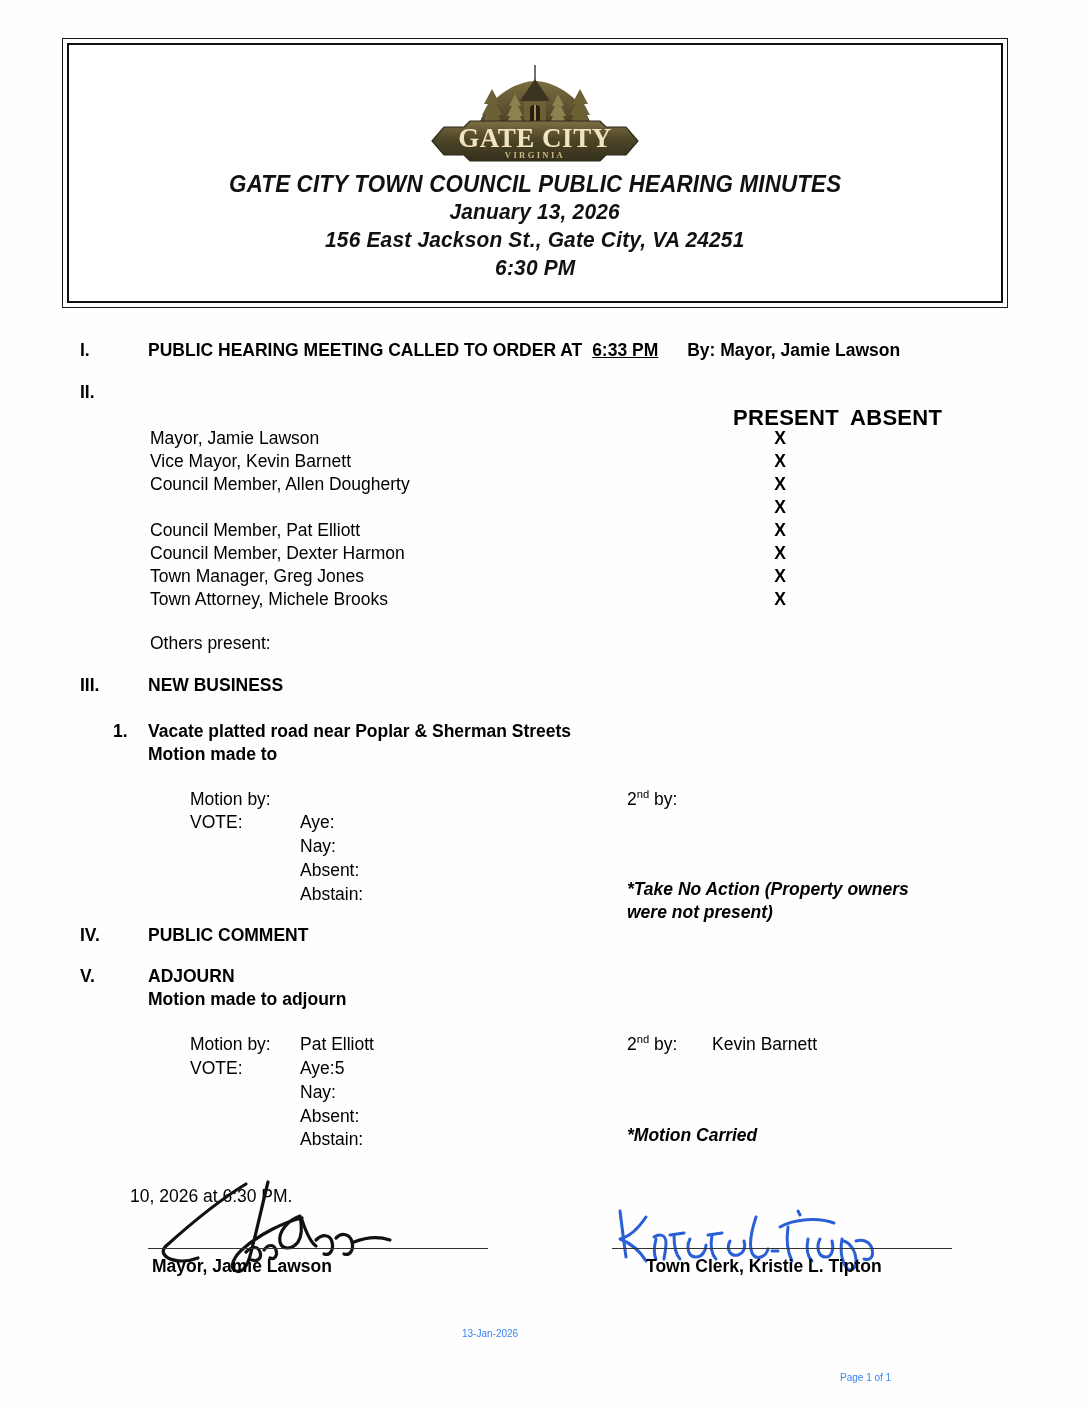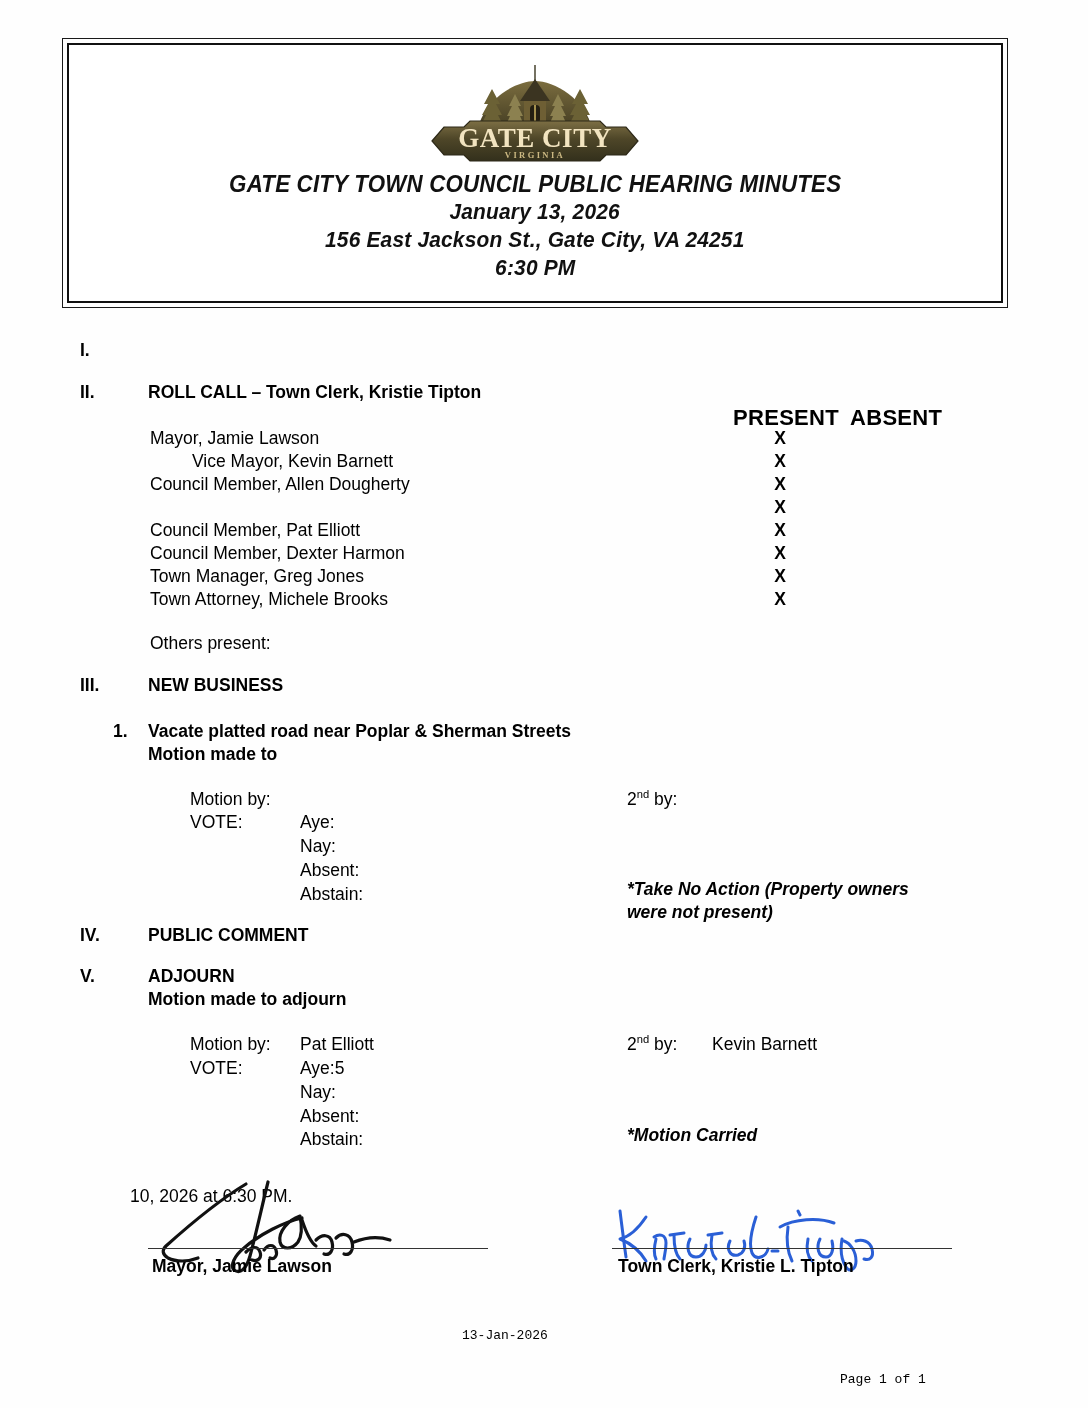--- a/index.html
+++ b/index.html
@@ -119,23 +119,23 @@
     font-size: 17.5px;
     font-weight: bold;
     white-space: nowrap;
   }
   .sig-ink { position: absolute; }
   .sig-ink svg { display: block; overflow: visible; }
 
   
   .footer {
     position: absolute;
-    font-family: Liberation Mono, monospace;
-    font-size: 13px;
-    color: #000000;
+    font-family: Liberation Sans, sans-serif;
+    font-size: 10px;
+    color: #3b82f6;
   }
 </style>
 </head>
 <body>
 
 <div class="page">
 
   <div class="header-box">
     <div class="header-box-inner">
 
@@ -181,31 +181,35 @@
       </div>
 
       <div class="hdr-line hdr-title">GATE CITY TOWN COUNCIL PUBLIC HEARING MINUTES</div>
       <div class="hdr-line hdr-date">January 13, 2026</div>
       <div class="hdr-line hdr-addr">156 East Jackson St., Gate City, VA 24251</div>
       <div class="hdr-line hdr-time">6:30 PM</div>
     </div>
   </div>
 
   <div class="numeral" style="left:80px; top:340px;">I.</div>
+  <div class="sec-head" style="left:148px; top:340px;">
+    <span>PUBLIC HEARING MEETING CALLED TO ORDER AT</span>
+    <span class="bold uline" style="margin-left:5px;">6:33 PM</span>
+    <span style="margin-left:24px;">By: Mayor, Jamie Lawson</span>
+  </div>
 
   <div class="numeral" style="left:80px; top:382px;">II.</div>
-  <div class="sec-head" style="left:148px; top:382px;">ROLL CALL – Town Clerk, Kristie Tipton</div>
 
   <div class="col-head" style="left:733px; top:405px;">PRESENT</div>
   <div class="col-head" style="left:850px; top:405px;">ABSENT</div>
 
   <div class="roll-name" style="left:150px; top:428px;">Mayor, Jamie Lawson</div>
   <div class="roll-x" style="left:770px; top:428px;">X</div>
 
-  <div class="roll-name" style="left:150px; top:451px;margin-left:42px;">Vice Mayor, Kevin Barnett</div>
+  <div class="roll-name" style="left:150px; top:451px;">Vice Mayor, Kevin Barnett</div>
   <div class="roll-x" style="left:770px; top:451px;">X</div>
 
   <div class="roll-name" style="left:150px; top:474px;">Council Member, Allen Dougherty</div>
   <div class="roll-x" style="left:770px; top:474px;">X</div>
 
   <div class="roll-x" style="left:770px; top:497px;">X</div>
 
   <div class="roll-name" style="left:150px; top:520px;">Council Member, Pat Elliott</div>
   <div class="roll-x" style="left:770px; top:520px;">X</div>
 
@@ -311,18 +315,18 @@
         <path d="M168 22 C 182 14, 206 12, 222 18"></path>
         <path d="M196 34 C 194 44, 196 52, 200 56"></path>
         <path d="M208 34 C 204 42, 206 52, 214 52 C 220 52, 222 44, 220 36"></path>
         <path d="M230 34 C 228 46, 230 56, 234 62 C 238 68, 244 64, 244 56 C 244 46, 238 38, 232 36"></path>
         <path d="M244 36 C 250 34, 258 36, 260 44 C 262 52, 258 56, 252 54"></path>
         <path d="M186 6 L 188 10"></path>
       </g>
     </svg>
   </div>
   <div class="sig-line" style="left:612px; top:1248px; width:340px;"></div>
-  <div class="sig-label" style="left:618px; top:1256px;">Town Clerk, Kristie L. Tipton</div>
+  <div class="sig-label" style="left:646px; top:1256px;">Town Clerk, Kristie L. Tipton</div>
 
   <div class="footer" style="left:462px; top:1328px;">13-Jan-2026</div>
   <div class="footer" style="left:840px; top:1328px;margin-top:44px;">Page 1 of 1</div>
 
 </div>
 
 </body></html>

